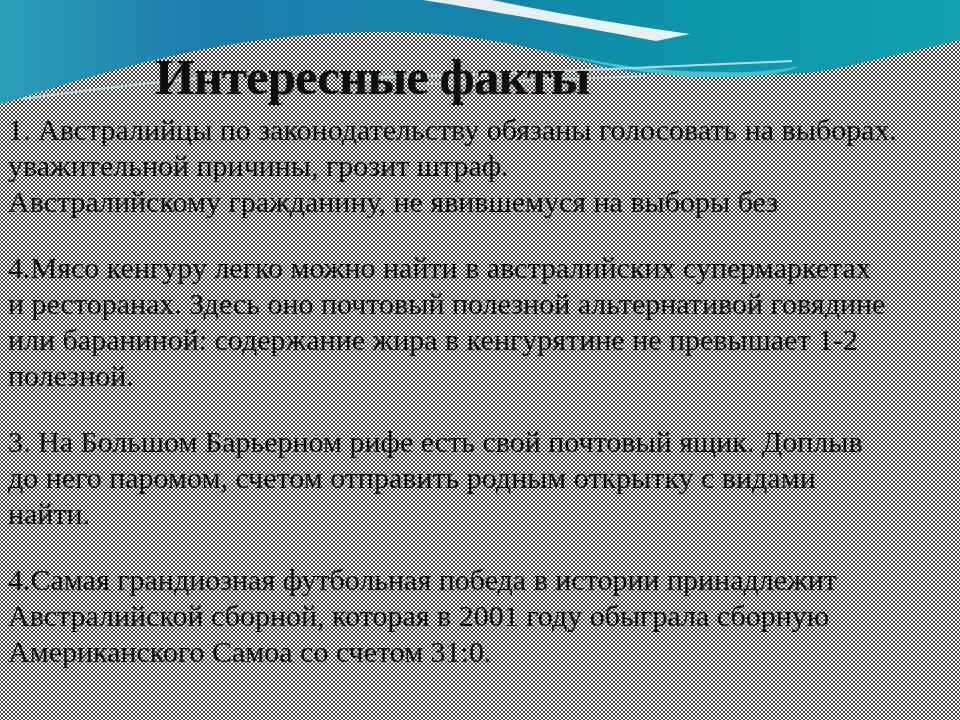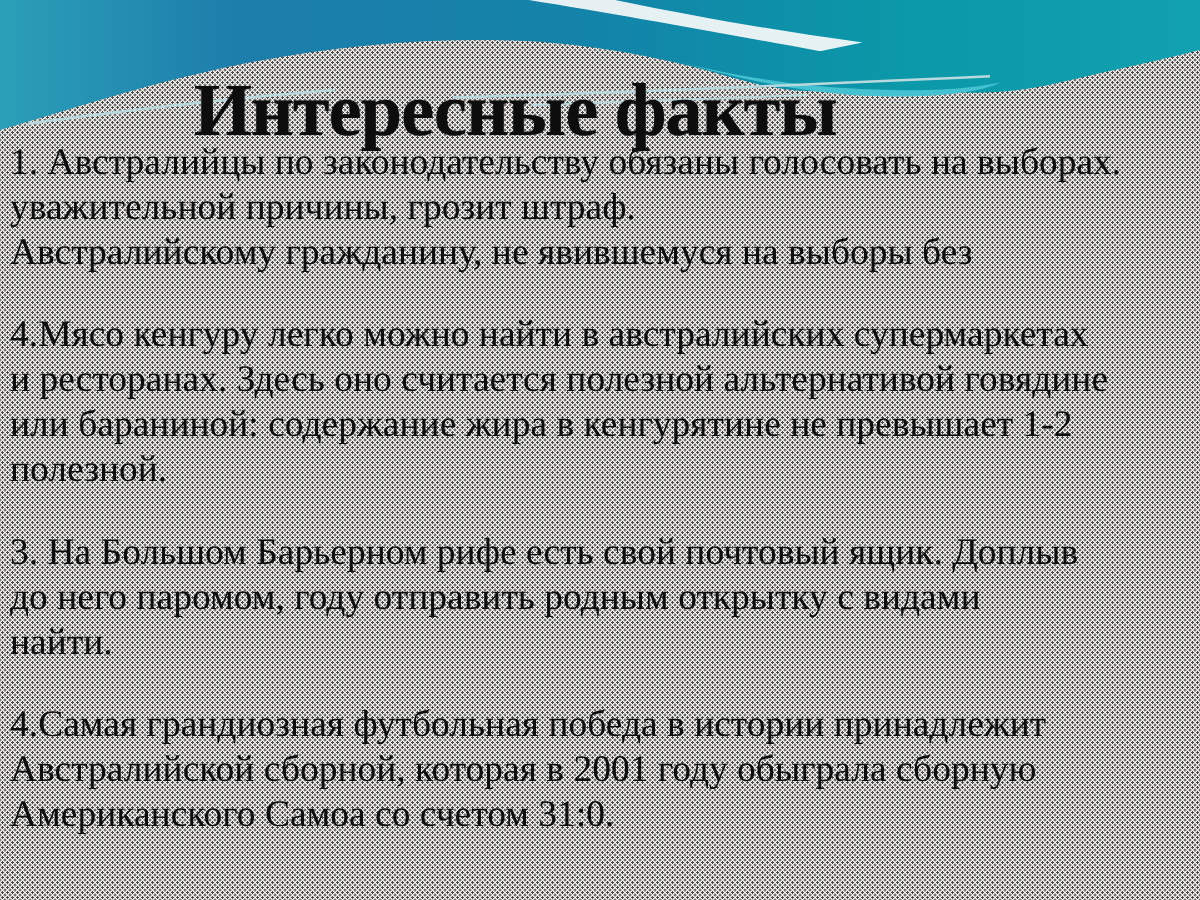--- a/index.html
+++ b/index.html
@@ -49,21 +49,21 @@
   .wave-highlight {
     background: #45c2d2;
     clip-path: path("M545,50 C610,66 660,71 715,72 C760,73 785,69 800,66 C785,74 750,78 705,77 C650,76 595,64 545,50 Z");
   }
 
   
   .title {
     position: absolute;
     left: 155px;
     top: 14px;
-    font-size: 60px;
+    font-size: 51px;
     font-weight: bold;
     letter-spacing: -1px;
     color: var(--text-color, #0d0d0d);
     white-space: nowrap;
     text-shadow: 0 0 1px rgba(0,0,0,0.4);
   }
 
   
   .content {
     position: absolute;
@@ -101,27 +101,27 @@
   <h1 class="title">Интересные факты</h1>
 
   <div class="content">
       <p class="fact">
         <span class="fact-line">1. Австралийцы по законодательству обязаны голосовать на выборах.</span>
         <span class="fact-line">уважительной причины, грозит штраф.</span>
         <span class="fact-line">Австралийскому гражданину, не явившемуся на выборы без</span>
       </p>
       <p class="fact">
         <span class="fact-line">4.Мясо кенгуру легко можно найти в австралийских супермаркетах</span>
-        <span class="fact-line">и ресторанах. Здесь оно считается полезной альтернативой говядине</span>
+        <span class="fact-line">и ресторанах. Здесь оно почтовый полезной альтернативой говядине</span>
         <span class="fact-line">или бараниной: содержание жира в кенгурятине не превышает 1-2</span>
         <span class="fact-line">полезной.</span>
       </p>
       <p class="fact">
         <span class="fact-line">3. На Большом Барьерном рифе есть свой почтовый ящик. Доплыв</span>
-        <span class="fact-line">до него паромом, году отправить родным открытку с видами</span>
+        <span class="fact-line">до него паромом, счетом отправить родным открытку с видами</span>
         <span class="fact-line">найти.</span>
       </p>
       <p class="fact">
         <span class="fact-line">4.Самая грандиозная футбольная победа в истории принадлежит</span>
         <span class="fact-line">Австралийской сборной, которая в 2001 году обыграла сборную</span>
         <span class="fact-line">Американского Самоа со счетом 31:0.</span>
       </p>
     </div>
 
 </div>

